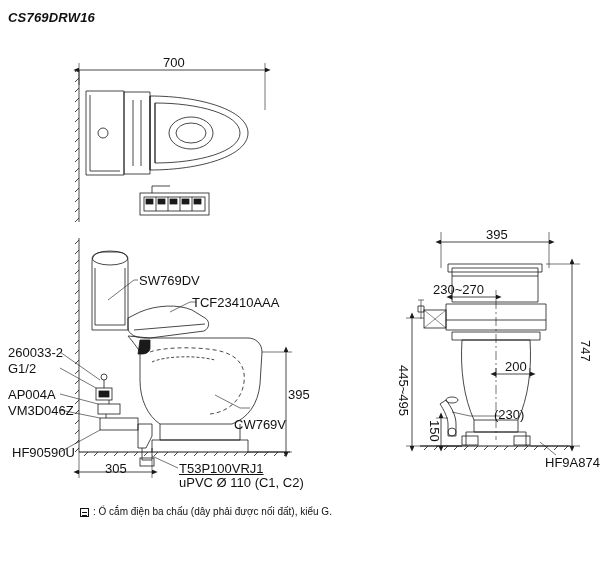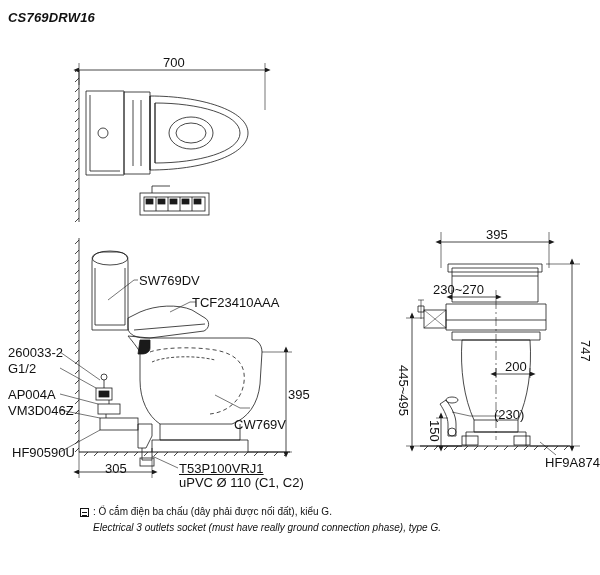--- a/index.html
+++ b/index.html
@@ -354,15 +354,14 @@
   <div class="lbl" style="left:433px; top:283px;">230~270</div>
   <div class="lbl" style="left:505px; top:360px;text-align:right;">200</div>
   <div class="lbl" style="left:494px; top:408px;">(230)</div>
   <div class="lbl vert" style="left:578px; top:340px;">747</div>
   <div class="lbl vert" style="left:396px; top:365px;">445~495</div>
   <div class="lbl vert" style="left:427px; top:420px;">150</div>
   <div class="lbl" style="left:545px; top:456px;">HF9A874</div>
 
   <div class="legend-box" style="left:80px; top:508px;"></div>
   <div class="note" style="left:93px; top:506px;">: Ổ cắm điện ba chấu (dây phải được nối đất), kiểu G.</div>
-  <div class="note ital" style="left:93px; top:522px;">Electrical 3 outlets socket (must have really ground connection phase), type G.</div>
 
 </div>
 
 </body></html>

